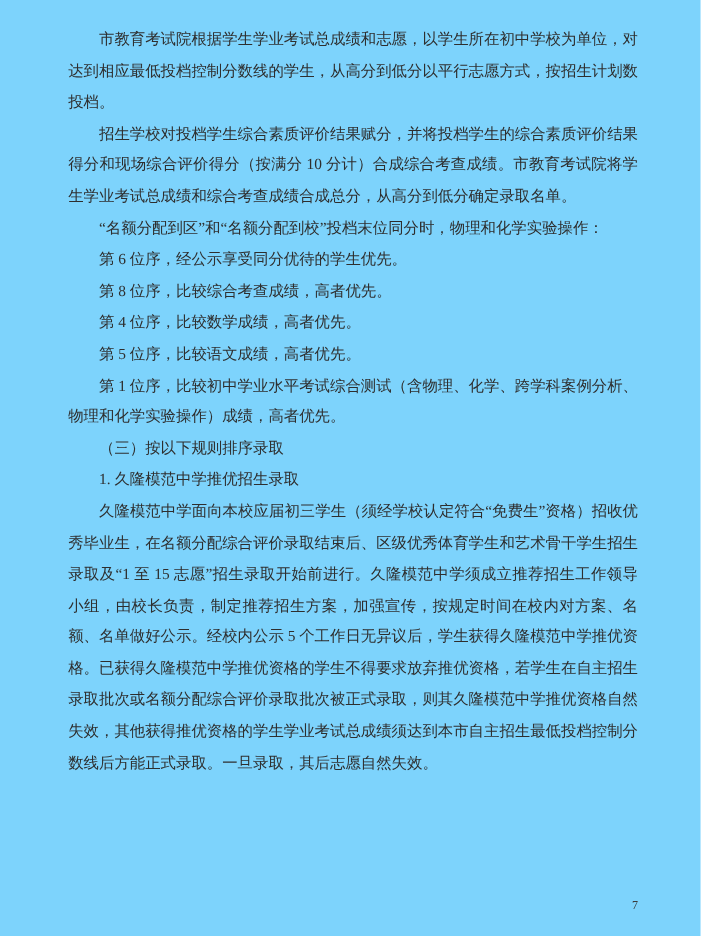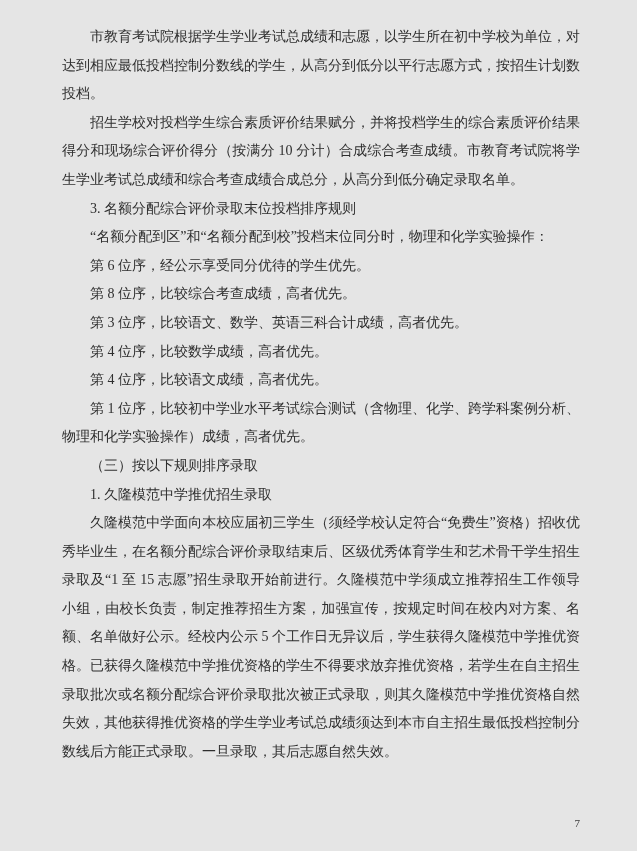--- a/index.html
+++ b/index.html
@@ -4,21 +4,21 @@
 <style>
   html, body {
     margin: 0;
     padding: 0;
     background: #ffffff;
   }
   .page {
     position: relative;
     width: 637px;
     height: 851px;
-    background: #e5e5e5;
+    background: #7dd3fc;
     overflow: hidden;
     font-family: "Liberation Serif", "DejaVu Serif", serif;
     color: #2e2e2e;
   }
   .content {
     position: absolute;
     left: 62px;
     top: 23px;
     width: 518px;
   }
@@ -40,26 +40,24 @@
     color: #3a3a3a;
   }
 </style>
 </head>
 <body>
 
 <div class="page">
   <div class="content">
     <p>市教育考试院根据学生学业考试总成绩和志愿，以学生所在初中学校为单位，对达到相应最低投档控制分数线的学生，从高分到低分以平行志愿方式，按招生计划数投档。</p>
     <p>招生学校对投档学生综合素质评价结果赋分，并将投档学生的综合素质评价结果得分和现场综合评价得分（按满分 10 分计）合成综合考查成绩。市教育考试院将学生学业考试总成绩和综合考查成绩合成总分，从高分到低分确定录取名单。</p>
-    <p>3. 名额分配综合评价录取末位投档排序规则</p>
     <p>“名额分配到区”和“名额分配到校”投档末位同分时，物理和化学实验操作：</p>
     <p>第 6 位序，经公示享受同分优待的学生优先。</p>
     <p>第 8 位序，比较综合考查成绩，高者优先。</p>
-    <p>第 3 位序，比较语文、数学、英语三科合计成绩，高者优先。</p>
     <p>第 4 位序，比较数学成绩，高者优先。</p>
-    <p>第 4 位序，比较语文成绩，高者优先。</p>
+    <p>第 5 位序，比较语文成绩，高者优先。</p>
     <p>第 1 位序，比较初中学业水平考试综合测试（含物理、化学、跨学科案例分析、物理和化学实验操作）成绩，高者优先。</p>
     <p>（三）按以下规则排序录取</p>
     <p>1. 久隆模范中学推优招生录取</p>
     <p>久隆模范中学面向本校应届初三学生（须经学校认定符合“免费生”资格）招收优秀毕业生，在名额分配综合评价录取结束后、区级优秀体育学生和艺术骨干学生招生录取及“1 至 15 志愿”招生录取开始前进行。久隆模范中学须成立推荐招生工作领导小组，由校长负责，制定推荐招生方案，加强宣传，按规定时间在校内对方案、名额、名单做好公示。经校内公示 5 个工作日无异议后，学生获得久隆模范中学推优资格。已获得久隆模范中学推优资格的学生不得要求放弃推优资格，若学生在自主招生录取批次或名额分配综合评价录取批次被正式录取，则其久隆模范中学推优资格自然失效，其他获得推优资格的学生学业考试总成绩须达到本市自主招生最低投档控制分数线后方能正式录取。一旦录取，其后志愿自然失效。</p>
   </div>
   <div class="footer">7</div>
 </div>
 
 </body></html>

